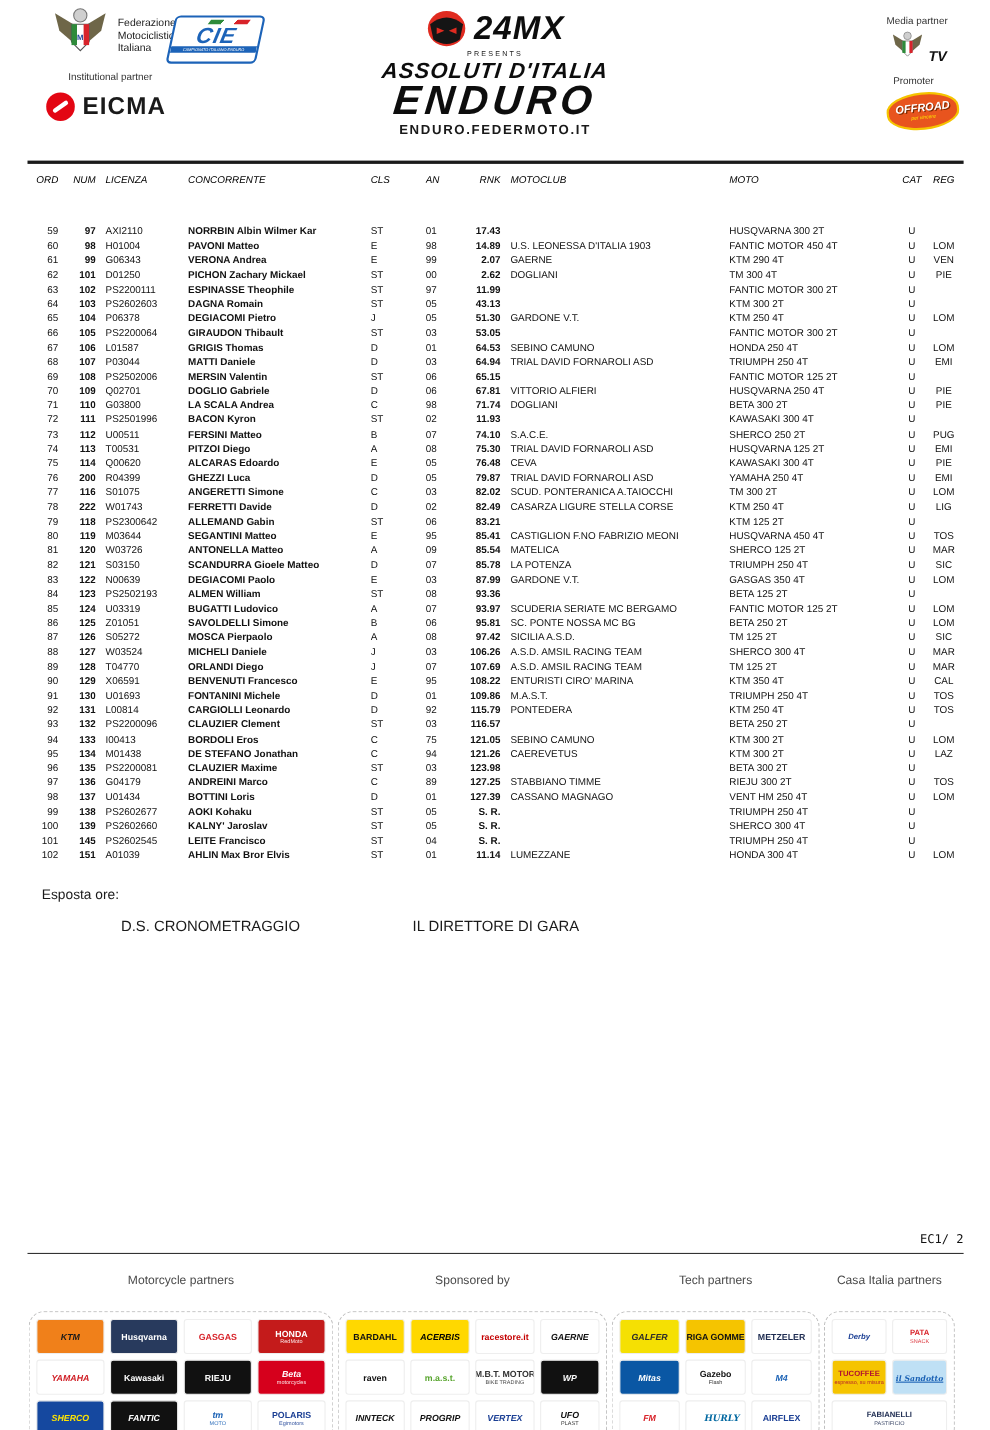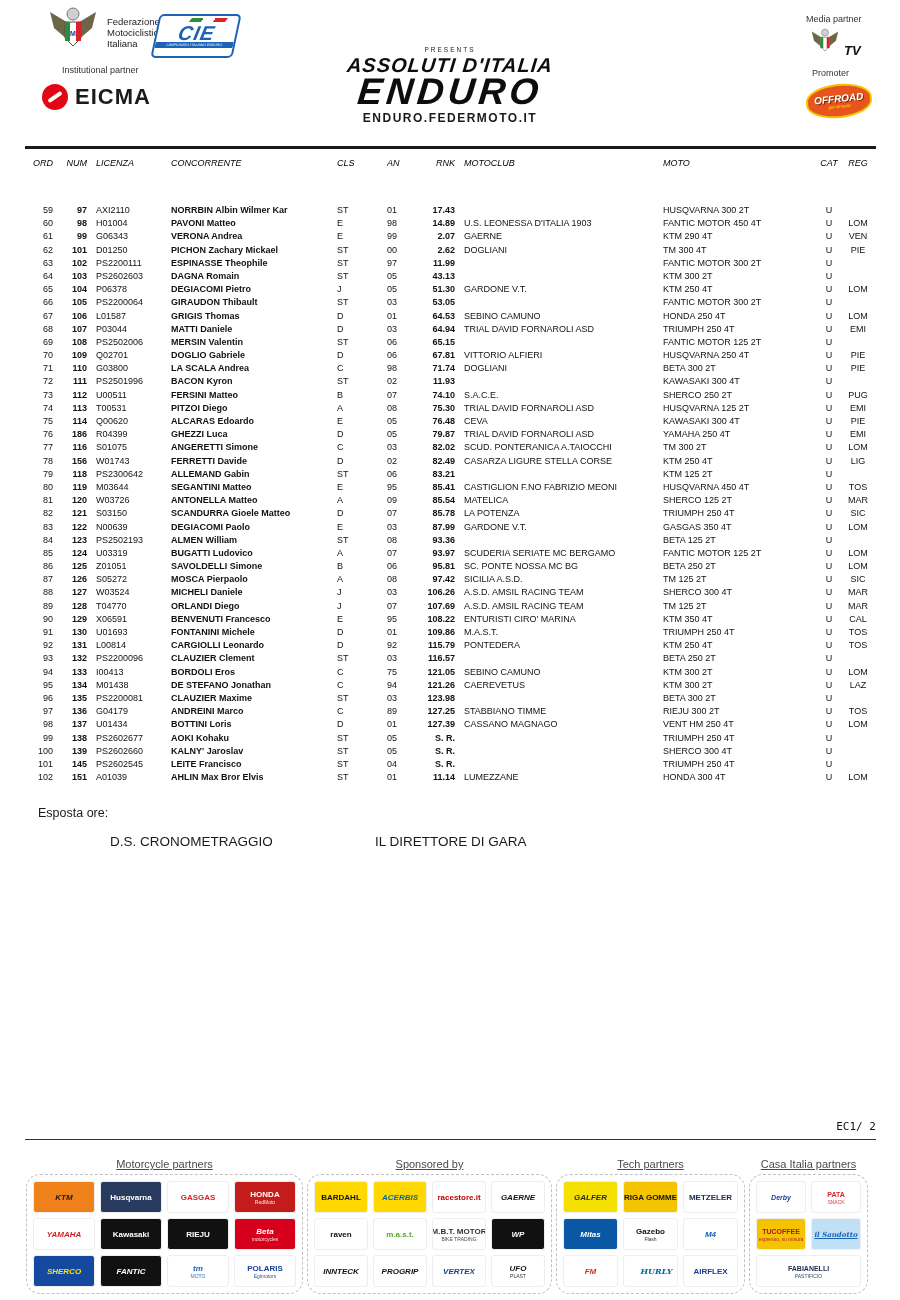--- a/index.html
+++ b/index.html
@@ -58,21 +58,21 @@
   .sig-right{position:absolute;left:375px;top:834px;font-size:13.5px;color:#1a1a1a;}
 
   
   .pagecode{position:absolute;left:700px;top:1120px;width:176px;text-align:right;
             font-family:"DejaVu Sans Mono",monospace;font-size:11px;color:#111;}
   .bottom-rule{position:absolute;left:25px;top:1139px;width:851px;height:1px;background:#333;}
 
   
   .partners{position:absolute;left:26px;top:1158px;width:850px;display:flex;gap:4px;}
   .partner-group{display:flex;flex-direction:column;align-items:center;}
-  .pg-title{font-size:11px;color:#4a4a4a;margin-bottom:4px;white-space:nowrap;text-decoration:underline;}
+  .pg-title{font-size:11px;color:#4a4a4a;margin-bottom:22px;white-space:nowrap;}
   .pg-box{border:1.5px dashed #c0c0c0;border-radius:14px;padding:6px;display:grid;gap:5px;}
   .g1 .pg-box{grid-template-columns:repeat(4,62px);}
   .g2 .pg-box{grid-template-columns:repeat(4,54px);}
   .g3 .pg-box{grid-template-columns:repeat(3,55px);}
   .g4 .pg-box{grid-template-columns:repeat(2,50px);}
   .tile{height:30px;border-radius:3px;display:flex;flex-direction:column;align-items:center;justify-content:center;
         overflow:hidden;border:1px solid #eee;}
   .tile-label{font-size:8px;font-weight:bold;white-space:nowrap;line-height:9px;}
   .tile-sub{font-size:5px;white-space:nowrap;line-height:6px;opacity:.9;}
   .g4 .tile-label{font-size:7px;}
@@ -104,20 +104,29 @@
     <div class="cie-big">CIE</div>
     <div class="cie-cap">CAMPIONATO ITALIANO ENDURO</div>
   </div>
 
   <div class="hdr-abs inst-label">Institutional partner</div>
   <div class="hdr-abs eicma">
     <div class="eicma-mark"></div>
     <div class="eicma-word">EICMA</div>
   </div>
 
+  <div class="mx-row">
+    <svg width="38" height="36" viewBox="0 0 38 36">
+      <ellipse cx="19" cy="18" rx="17" ry="16" fill="#e02b20"></ellipse>
+      <path d="M4 14 Q19 2 34 14 L31 28 Q19 36 7 28 Z" fill="#151515"></path>
+      <path d="M10 17 l7 3 l-7 3 Z" fill="#e02b20"></path>
+      <path d="M28 17 l-7 3 l7 3 Z" fill="#e02b20"></path>
+    </svg>
+    <span class="mx-word">24MX</span>
+  </div>
   <div class="brand-row hdr-abs presents">PRESENTS</div>
   <div class="brand-row hdr-abs title1">ASSOLUTI D'ITALIA</div>
   <div class="brand-row hdr-abs title2">ENDURO</div>
   <div class="brand-row hdr-abs site">ENDURO.FEDERMOTO.IT</div>
 
   <div class="hdr-abs media-label">Media partner</div>
   <div class="hdr-abs fmitv">
     <svg width="34" height="30" viewBox="0 0 58 52">
       <path d="M6 6 L26 18 L24 34 L10 22 Z" fill="#6e6648"></path>
       <path d="M52 6 L32 18 L34 34 L48 22 Z" fill="#6e6648"></path>
@@ -366,21 +375,21 @@
         <div class="c al-l">E</div>
         <div class="c al-l">05</div>
         <div class="c al-r b">76.48</div>
         <div class="c al-l pad-l">CEVA</div>
         <div class="c al-l">KAWASAKI 300 4T</div>
         <div class="c al-c">U</div>
         <div class="c al-c">PIE</div>
       </div>
       <div class="row tbl-grid">
         <div class="c al-r">76</div>
-        <div class="c al-r b">186</div>
+        <div class="c al-r b">200</div>
         <div class="c al-l pad-l">R04399</div>
         <div class="c al-l b">GHEZZI Luca</div>
         <div class="c al-l">D</div>
         <div class="c al-l">05</div>
         <div class="c al-r b">79.87</div>
         <div class="c al-l pad-l">TRIAL DAVID FORNAROLI ASD</div>
         <div class="c al-l">YAMAHA 250 4T</div>
         <div class="c al-c">U</div>
         <div class="c al-c">EMI</div>
       </div>
@@ -392,21 +401,21 @@
         <div class="c al-l">C</div>
         <div class="c al-l">03</div>
         <div class="c al-r b">82.02</div>
         <div class="c al-l pad-l">SCUD. PONTERANICA A.TAIOCCHI</div>
         <div class="c al-l">TM 300 2T</div>
         <div class="c al-c">U</div>
         <div class="c al-c">LOM</div>
       </div>
       <div class="row tbl-grid">
         <div class="c al-r">78</div>
-        <div class="c al-r b">156</div>
+        <div class="c al-r b">222</div>
         <div class="c al-l pad-l">W01743</div>
         <div class="c al-l b">FERRETTI Davide</div>
         <div class="c al-l">D</div>
         <div class="c al-l">02</div>
         <div class="c al-r b">82.49</div>
         <div class="c al-l pad-l">CASARZA LIGURE STELLA CORSE</div>
         <div class="c al-l">KTM 250 4T</div>
         <div class="c al-c">U</div>
         <div class="c al-c">LIG</div>
       </div>
@@ -776,21 +785,21 @@
             <div class="tile-sub">Egimotors</div>
           </div>
         </div>
       </div>
       <div class="partner-group g2">
         <div class="pg-title">Sponsored by</div>
         <div class="pg-box">
           <div class="tile" style="background: rgb(255, 216, 0); color: rgb(17, 17, 17);">
             <div class="tile-label">BARDAHL</div>
           </div>
-          <div class="tile" style="background: rgb(255, 216, 0); color: #0369a1;">
+          <div class="tile" style="background: rgb(255, 216, 0); color: #000000;">
             <div class="tile-label" style="font-style: italic;">ACERBIS</div>
           </div>
           <div class="tile" style="background: rgb(255, 255, 255); color: rgb(196, 0, 0);">
             <div class="tile-label">racestore.it</div>
           </div>
           <div class="tile" style="background: rgb(255, 255, 255); color: rgb(17, 17, 17);">
             <div class="tile-label" style="font-style: italic;">GAERNE</div>
           </div>
           <div class="tile" style="background: rgb(255, 255, 255); color: rgb(17, 17, 17);">
             <div class="tile-label">raven</div>

